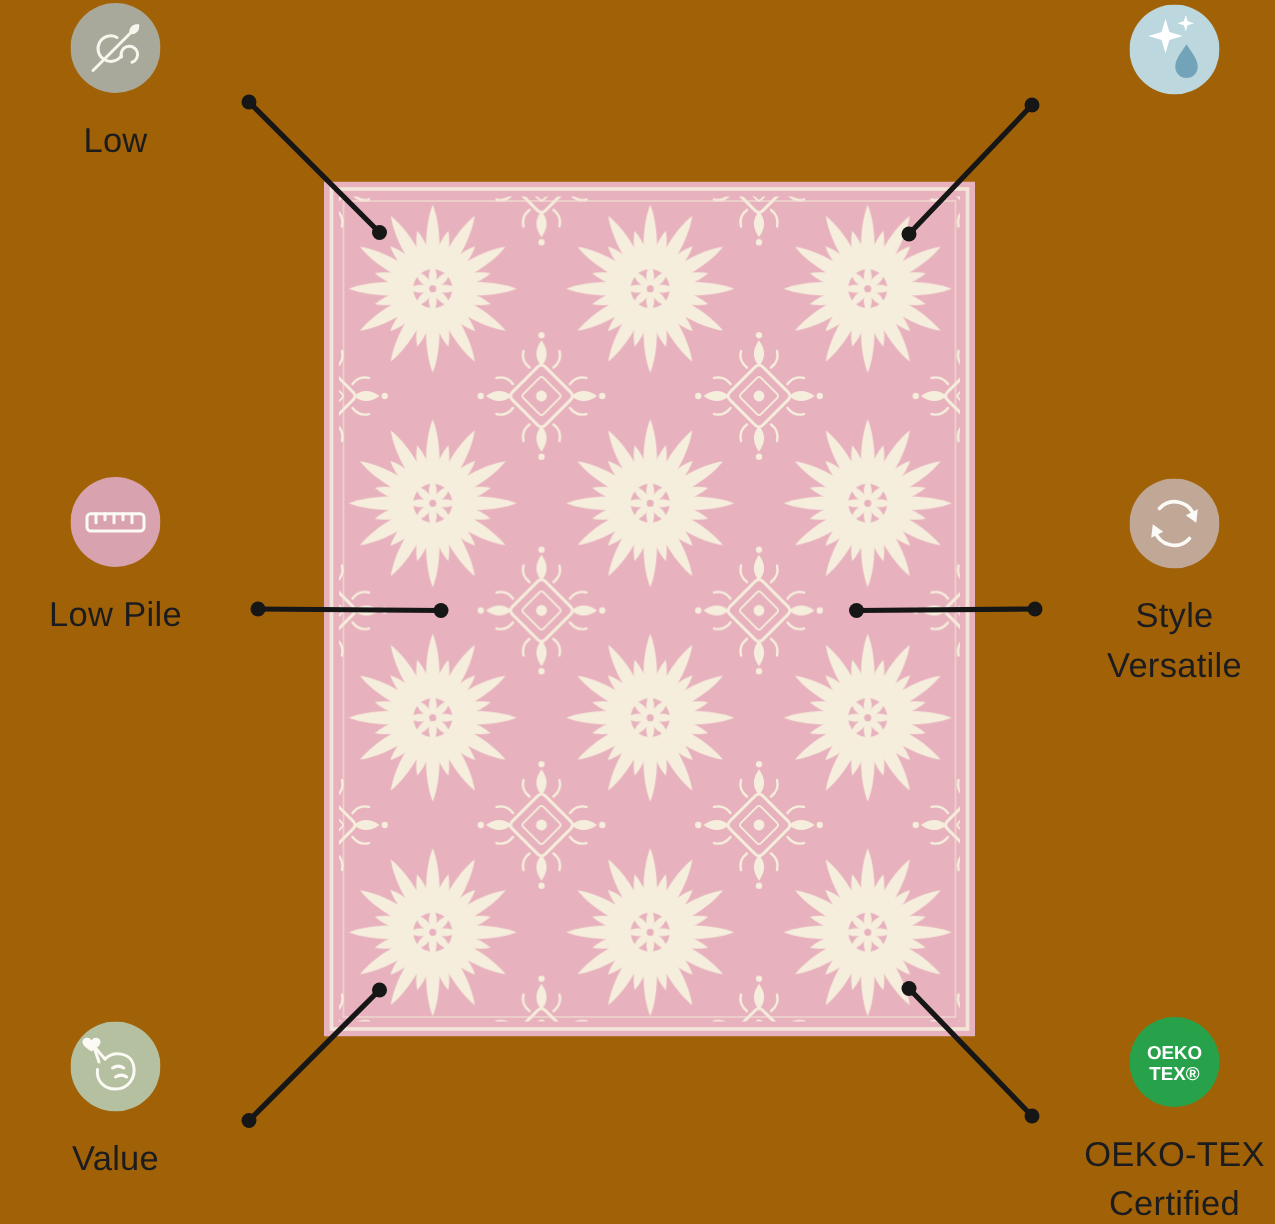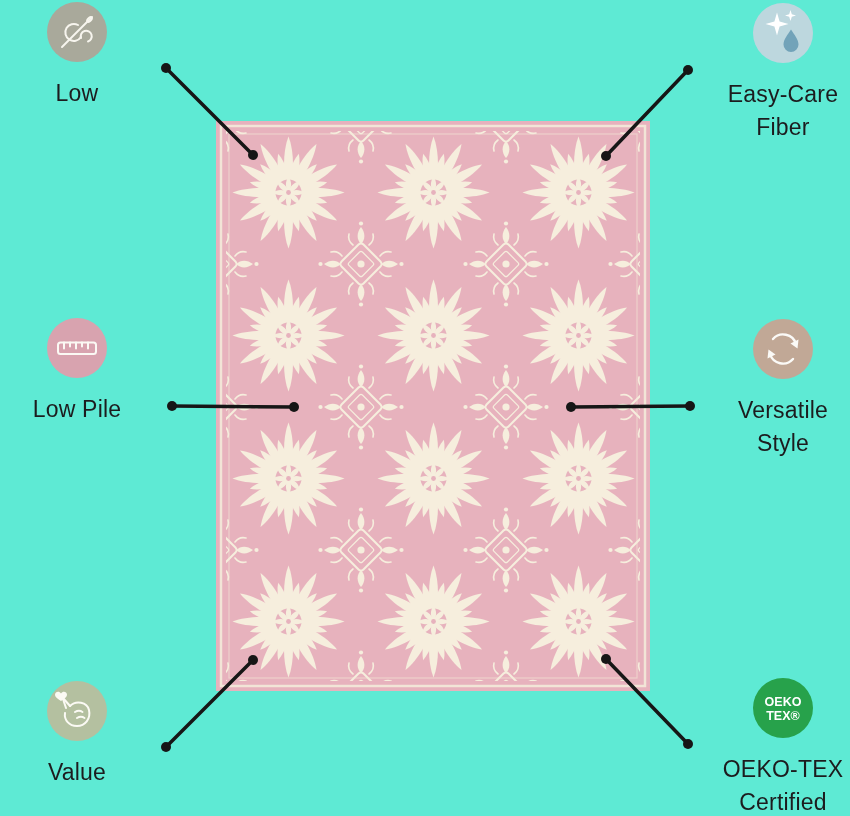--- a/index.html
+++ b/index.html
@@ -1,17 +1,17 @@
 <!DOCTYPE html>
 <html><head>
 <meta charset="utf-8">
 <style>
   html,body { margin:0; padding:0; background:#ffffff; }
   .canvas {
-    position:relative; width:850px; height:816px; background:#5eead4;
+    position:relative; width:850px; height:816px; background:#a16207;
     font-family:"Liberation Sans", sans-serif; overflow:hidden;
   }
   .rug { position:absolute; left:216px; top:121px; width:434px; height:570px; }
   .callouts { position:absolute; left:0; top:0; width:850px; height:816px; pointer-events:none; }
   .feature { position:absolute; width:170px; display:flex; flex-direction:column; align-items:center; }
   .feature .icon { flex:0 0 auto; }
   .feature .label {
     margin-top:15px; font-size:23px; line-height:1.42; color:#1c1c1e;
     text-align:center; letter-spacing:0.2px; font-weight:400;
   }
@@ -157,24 +157,20 @@
     </div>
   </div>
 
   <div class="feature f-tr">
     <svg class="icon" width="60" height="60" viewBox="0 0 60 60">
       <circle cx="30" cy="30" r="30" fill="#bdd7de"></circle>
       <path d="M24 9.5 L26.6 18.4 L35.5 21 L26.6 23.6 L24 32.5 L21.4 23.6 L12.5 21 L21.4 18.4 Z" fill="#ffffff"></path>
       <path d="M37.5 7 L38.8 11.2 L43 12.5 L38.8 13.8 L37.5 18 L36.2 13.8 L32 12.5 L36.2 11.2 Z" fill="#ffffff"></path>
       <path d="M38 26.5 C 34.5 32, 30.5 36.6, 30.5 41.5 A 7.5 7.5 0 0 0 45.5 41.5 C 45.5 36.6, 41.5 32, 38 26.5 Z" fill="#72a3b9"></path>
     </svg>
-    <div class="label">
-      <span>Easy-Care</span>
-      <span>Fiber</span>
-    </div>
   </div>
 
   <div class="feature f-ml">
     <svg class="icon" width="60" height="60" viewBox="0 0 60 60">
       <circle cx="30" cy="30" r="30" fill="#d8a3af"></circle>
       <g stroke="#fbf9f4" stroke-width="2" fill="none" stroke-linecap="round">
         <rect x="11" y="24.5" width="38" height="11.5" rx="2.5"></rect>
         <line x1="17" y1="24.5" x2="17" y2="30.5"></line>
         <line x1="23" y1="24.5" x2="23" y2="28.5"></line>
         <line x1="29" y1="24.5" x2="29" y2="30.5"></line>
@@ -191,22 +187,22 @@
     <svg class="icon" width="60" height="60" viewBox="0 0 60 60">
       <circle cx="30" cy="30" r="30" fill="#c1a896"></circle>
       <g stroke="#fbfaf7" stroke-width="2.4" fill="none" stroke-linecap="round">
         <path d="M20 20 A13.5 13.5 0 0 1 43 25"></path>
         <path d="M40 40 A13.5 13.5 0 0 1 17 35"></path>
       </g>
       <path d="M45.5 20.5 L44.5 29.5 L37.5 24.5 Z" fill="#fbfaf7"></path>
       <path d="M14.5 39.5 L15.5 30.5 L22.5 35.5 Z" fill="#fbfaf7"></path>
     </svg>
     <div class="label">
+      <span>Style</span>
       <span>Versatile</span>
-      <span>Style</span>
     </div>
   </div>
 
   <div class="feature f-bl">
     <svg class="icon" width="60" height="60" viewBox="0 0 60 60">
       <circle cx="30" cy="30" r="30" fill="#b4c0a0"></circle>
       <g stroke="#fbfaf4" stroke-width="2" fill="none" stroke-linecap="round" stroke-linejoin="round">
         <path d="M23 25 c 6 -6 17 -4 19 4 c 2 9 -4 16 -12 16 c -8 0 -13 -6 -12 -13"></path>
         <path d="M28 31 q 4 -2.5 7.5 0"></path>
         <path d="M30 37 q 4 -2.5 7.5 0"></path>

